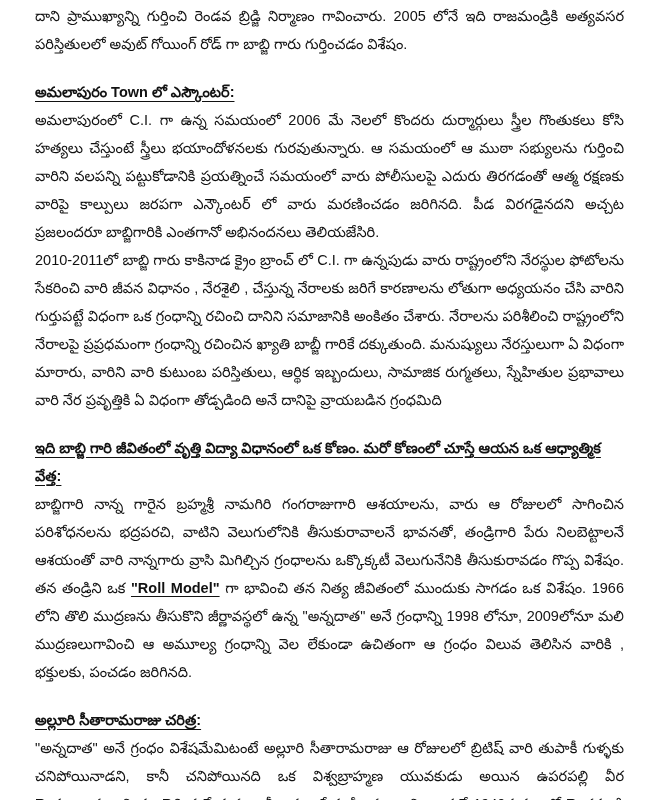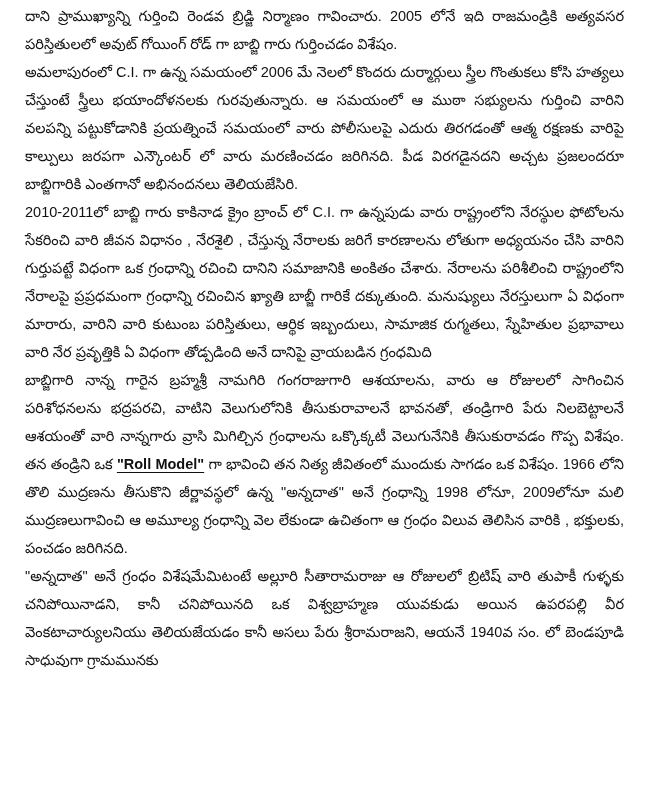--- a/index.html
+++ b/index.html
@@ -5,21 +5,21 @@
   html, body {
     margin: 0;
     padding: 0;
     background: #ffffff;
   }
   .page {
     position: relative;
     width: 657px;
     height: 800px;
     box-sizing: border-box;
-    padding: 2px 33px 0 25px;
+    padding: 2px 33px 0 35px;
     background: #ffffff;
     color: #111111;
     font-family: "Liberation Sans", "DejaVu Sans", sans-serif;
     font-size: 14.5px;
     line-height: 28px;
     overflow: hidden;
   }
   .para {
     margin: 0;
     text-align: justify;
@@ -38,25 +38,28 @@
     text-underline-offset: 3px;
   }
 </style>
 </head>
 <body>
 
 <div class="page">
 
   <p class="para">దాని ప్రాముఖ్యాన్ని గుర్తించి రెండవ బ్రిడ్జి నిర్మాణం గావించారు. 2005 లోనే ఇది రాజమండ్రికి అత్యవసర పరిస్తితులలో అవుట్ గోయింగ్ రోడ్ గా బాబ్జి గారు గుర్తించడం  విశేషం.</p>
 
+  <p class="heading"><span class="heading-text">అమలాపురం Town లో ఎస్కౌంటర్:</span></p>
 
   <p class="para">అమలాపురంలో C.I. గా ఉన్న సమయంలో 2006 మే నెలలో కొందరు దుర్మార్గులు స్త్రీల గొంతుకలు కోసి హత్యలు చేస్తుంటే స్త్రీలు భయాందోళనలకు గురవుతున్నారు. ఆ సమయంలో ఆ ముఠా సభ్యులను గుర్తించి వారిని వలపన్ని పట్టుకోడానికి ప్రయత్నించే సమయంలో వారు పోలీసులపై ఎదురు తిరగడంతో ఆత్మ రక్షణకు వారిపై కాల్పులు జరపగా ఎన్కౌంటర్ లో వారు మరణించడం జరిగినది. పీడ విరగడైనదని అచ్చట ప్రజలందరూ బాబ్జిగారికి ఎంతగానో అభినందనలు తెలియజేసిరి.</p>
 
 
   <p class="para">2010-2011లో  బాబ్జి గారు కాకినాడ క్రైం బ్రాంచ్ లో C.I. గా ఉన్నపుడు వారు రాష్ట్రంలోని నేరస్థుల ఫోటోలను సేకరించి వారి జీవన విధానం , నేరశైలి , చేస్తున్న నేరాలకు జరిగే కారణాలను లోతుగా అధ్యయనం చేసి వారిని గుర్తుపట్టే విధంగా ఒక గ్రంధాన్ని రచించి దానిని సమాజానికి అంకితం చేశారు. నేరాలను పరిశీలించి రాష్ట్రంలోని నేరాలపై ప్రప్రధమంగా గ్రంధాన్ని రచించిన ఖ్యాతి బాబ్జీ గారికే దక్కుతుంది. మనుష్యులు నేరస్తులుగా ఏ విధంగా మారారు, వారిని వారి కుటుంబ పరిస్తితులు, ఆర్థిక ఇబ్బందులు, సామాజిక రుగ్మతలు, స్నేహితుల ప్రభావాలు వారి నేర ప్రవృత్తికి ఏ విధంగా తోడ్పడింది అనే దానిపై వ్రాయబడిన గ్రంధమిది</p>
 
+  <p class="heading"><span class="heading-text">ఇది  బాబ్జి గారి జీవితంలో వృత్తి విద్యా విధానంలో ఒక కోణం. మరో కోణంలో చూస్తే ఆయన ఒక ఆధ్యాత్మిక వేత్త:</span></p>
 
   <p class="para"><span>బాబ్జిగారి నాన్న గారైన బ్రహ్మశ్రీ నామగిరి గంగరాజుగారి ఆశయాలను, వారు ఆ రోజులలో సాగించిన పరిశోధనలను భద్రపరచి, వాటిని వెలుగులోనికి తీసుకురావాలనే భావనతో, తండ్రిగారి పేరు నిలబెట్టాలనే ఆశయంతో వారి నాన్నగారు వ్రాసి మిగిల్చిన గ్రంధాలను ఒక్కొక్కటీ వెలుగునేనికి తీసుకురావడం గొప్ప విశేషం. తన తండ్రిని ఒక </span><span class="inline-bold-underline">"Roll Model"</span><span> గా భావించి తన నిత్య జీవితంలో ముందుకు సాగడం ఒక విశేషం.   1966 లోని తొలి ముద్రణను తీసుకొని జీర్ణావస్థలో ఉన్న "అన్నదాత" అనే గ్రంధాన్ని 1998 లోనూ, 2009లోనూ మలి ముద్రణలుగావించి ఆ అమూల్య గ్రంధాన్ని వెల లేకుండా ఉచితంగా ఆ గ్రంధం విలువ తెలిసిన వారికి , భక్తులకు, పంచడం జరిగినది.</span></p>
 
+  <p class="heading"><span class="heading-text">అల్లూరి సీతారామరాజు చరిత్ర:</span></p>
 
   <p class="para">"అన్నదాత" అనే గ్రంధం విశేషమేమిటంటే అల్లూరి సీతారామరాజు ఆ రోజులలో బ్రిటిష్ వారి తుపాకీ గుళ్ళకు చనిపోయినాడని, కానీ చనిపోయినది ఒక విశ్వబ్రాహ్మణ యువకుడు అయిన ఉపరపల్లి వీర వెంకటాచార్యులనియు తెలియజేయడం కానీ అసలు పేరు శ్రీరామరాజని, ఆయనే 1940వ సం. లో బెండపూడి సాధువుగా గ్రామమునకు</p>
 
 </div>
 
 </body></html>

